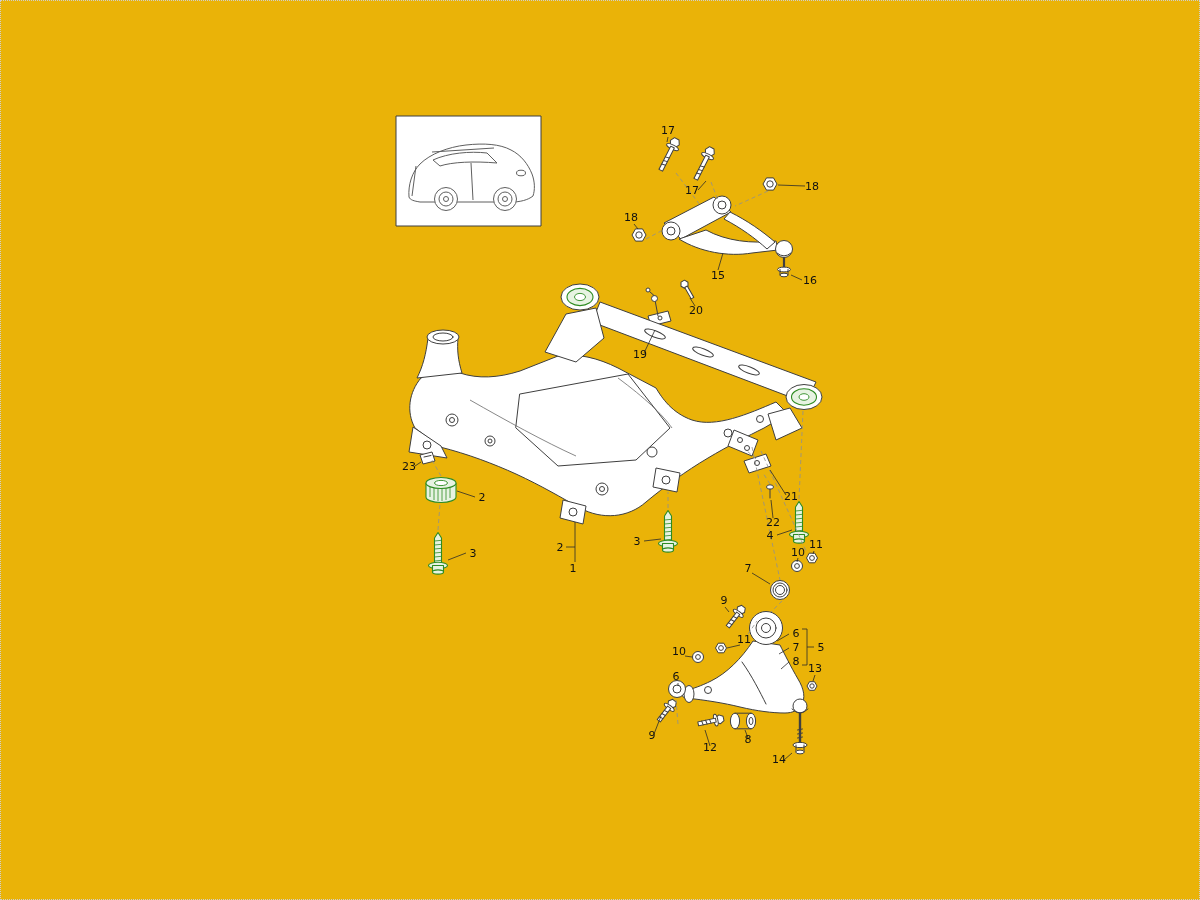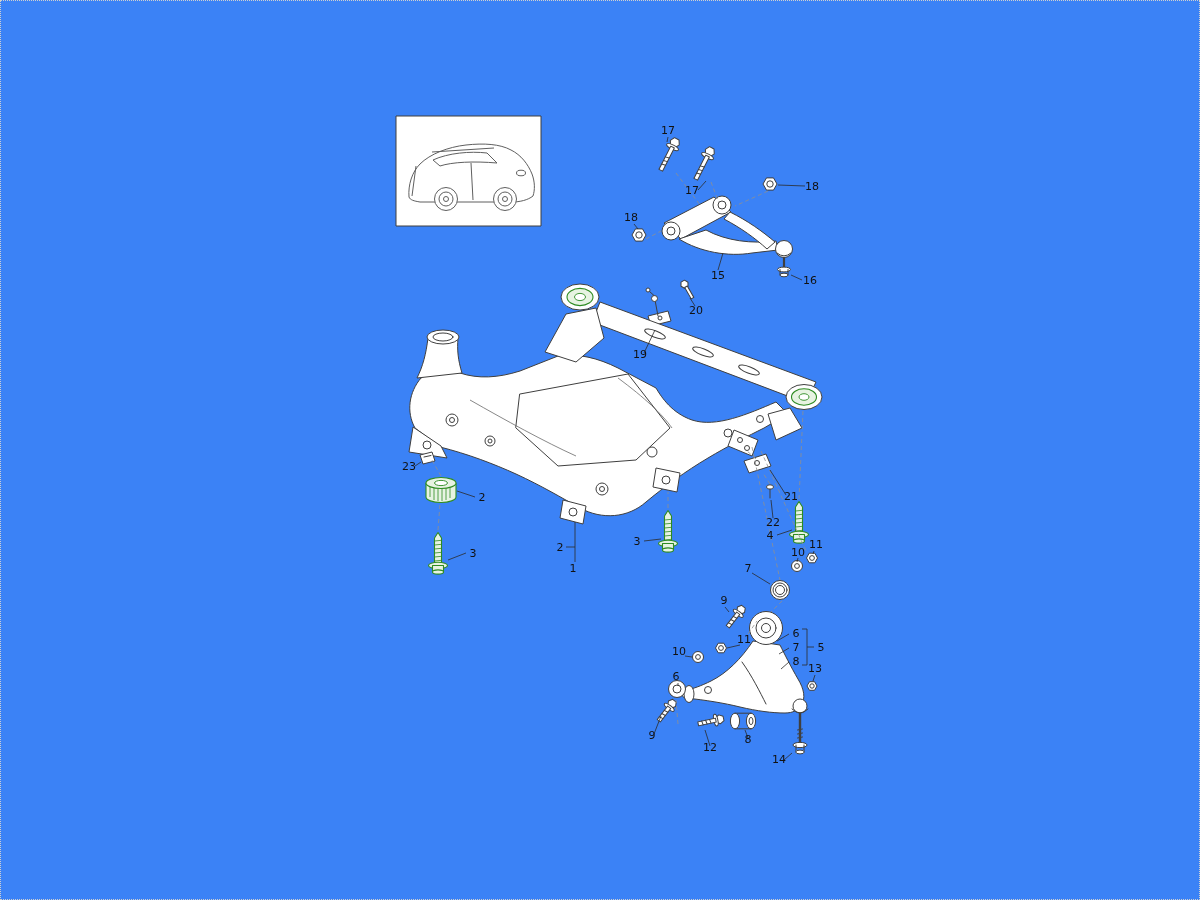--- a/index.html
+++ b/index.html
@@ -1,16 +1,16 @@
 <!DOCTYPE html>
 <html><head>
 <meta charset="utf-8">
 <style>
   html,body{margin:0;padding:0;background:#fff;}
-  .stage{position:relative;width:1200px;height:900px;background:#3b82f6;
+  .stage{position:relative;width:1200px;height:900px;background:#eab308;
          outline:1px dotted #cfcfcf;outline-offset:-1px;overflow:hidden;
          font-family:"DejaVu Sans",sans-serif;}
   svg{position:absolute;left:0;top:0;}
   .fl{fill:#ffffff;stroke:#3f3f3f;stroke-width:1;stroke-linejoin:round;}
   .ln{fill:none;stroke:#3f3f3f;stroke-width:1;stroke-linecap:round;}
   .thin{fill:none;stroke:#6a6a6a;stroke-width:.8;}
   .grn{fill:#e7f3e2;stroke:#2e8b22;stroke-width:1.1;stroke-linejoin:round;}
   .grnln{fill:none;stroke:#2e8b22;stroke-width:.8;}
   .grnhole{fill:#ffffff;stroke:#2e8b22;stroke-width:.9;}
   .dash{fill:none;stroke:#8f8f8f;stroke-width:.8;stroke-dasharray:4 3;}

